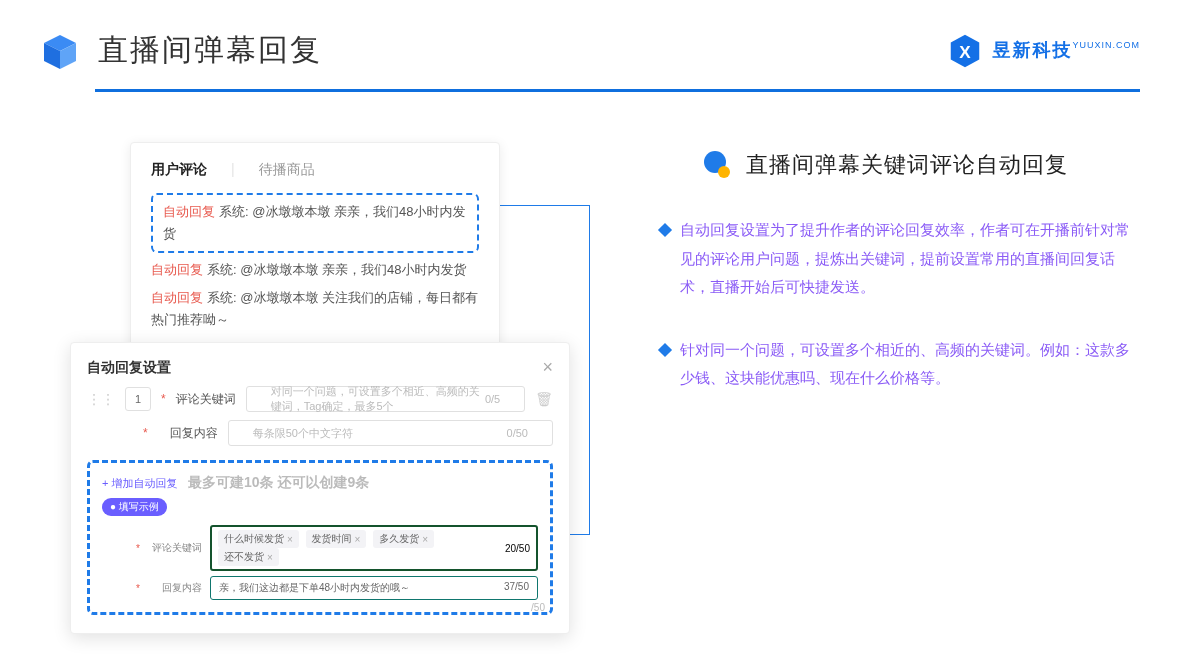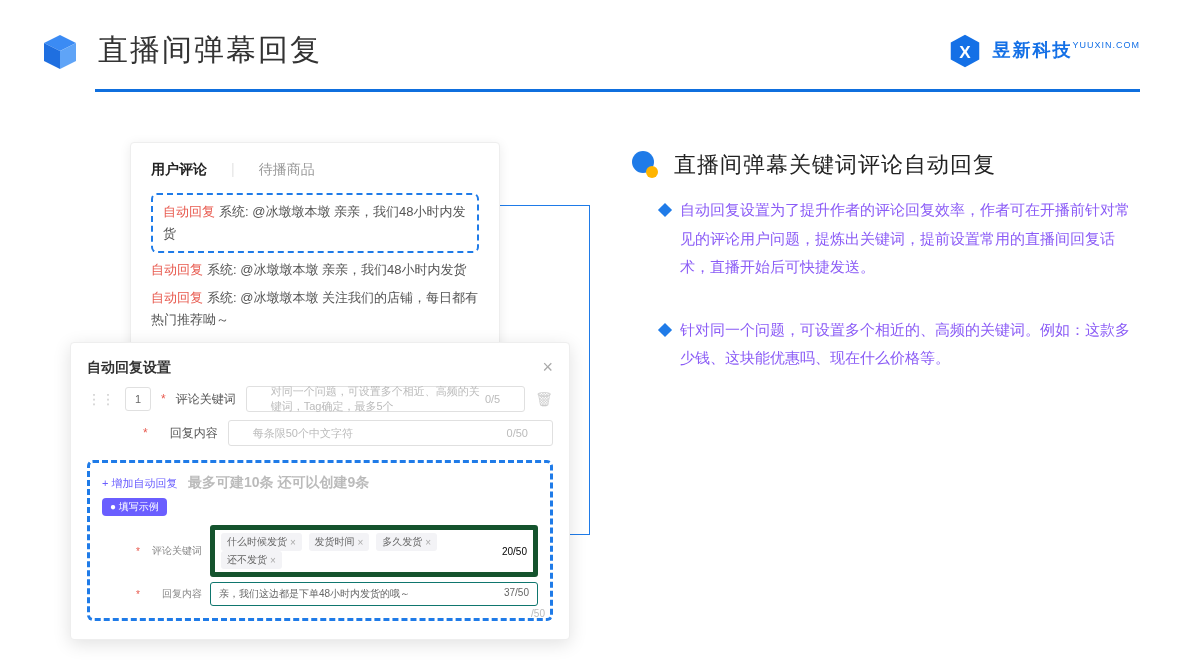--- a/index.html
+++ b/index.html
@@ -39,34 +39,34 @@
 .idx-box { width: 26px; height: 24px; border: 1px solid #e0e0e0; border-radius: 3px; display: flex; align-items: center; justify-content: center; color: #666; font-size: 11px; background: #fff; }
 .req { color: #e85a4f; }
 .flabel { color: #555; width: 60px; text-align: right; white-space: nowrap; }
 .finput { flex: 1; height: 26px; border: 1px solid #e0e0e0; border-radius: 3px; padding: 0 24px; display: flex; align-items: center; justify-content: space-between; color: #bbb; font-size: 11px; background: #fff; }
 .finput .cnt { color: #bbb; }
 .trash { color: #ccc; font-size: 14px; }
 
 .example-box { border: 3px dashed #1f7be8; border-radius: 6px; padding: 10px 12px 12px 12px; margin-top: 14px; position: relative; }
 .add-link { color: #6a5eff; font-size: 11px; }
 .hint { color: #bbb; font-size: 14px; margin-left: 6px; font-weight: bold; }
-.badge { display: inline-block; background: #6a5eff; color: #fff; font-size: 10px; padding: 2px 8px; border-radius: 4px; margin: 6px 0 4px 0; }
+.badge { display: inline-block; background: #6a5eff; color: #fff; font-size: 10px; padding: 2px 8px; border-radius: 9px; margin: 6px 0 4px 0; }
 .tag { display: inline-flex; align-items: center; background: #f3f3f6; color: #666; font-size: 10px; padding: 2px 6px; border-radius: 3px; margin-right: 4px; }
 .tag .x { margin-left: 3px; color: #aaa; }
-.tags-line { flex: 1; display: flex; align-items: center; justify-content: space-between; border: 5px solid #14532d; border-radius: 3px; padding: 3px 6px; min-height: 24px; background: #fff; }
+.tags-line { flex: 1; display: flex; align-items: center; justify-content: space-between; border: 2px solid #14532d; border-radius: 3px; padding: 3px 6px; min-height: 24px; background: #fff; }
 .ex-row { display: flex; align-items: center; gap: 8px; margin: 5px 0 0 34px; font-size: 10px; }
 .ex-label { color: #888; width: 54px; text-align: right; }
 .ex-content { flex: 1; border: 1px solid #0f766e; border-radius: 3px; padding: 4px 8px; color: #666; display: flex; justify-content: space-between; background: #fff; }
 .stray-count { position: absolute; right: 24px; bottom: 20px; font-size: 10px; color: #bbb; }
 
 .connector1 { position: absolute; top: 63px; left: 430px; width: 90px; height: 330px; border-right: 1.5px solid #1f7be8; border-top: 1.5px solid #1f7be8; border-bottom-right-radius: 0; }
 .connector1::before { content: ''; position: absolute; bottom: 0; right: 0; width: 70px; border-bottom: 1.5px solid #1f7be8; }
 
 .right-col { flex: 1; padding-top: 8px; }
-.sec-head { display: flex; align-items: center; gap: 14px; margin-bottom: 16px; }
+.sec-head { display: flex; align-items: center; gap: 14px; margin-bottom: 36px; justify-content: center; }
 .bubble-icon { width: 30px; height: 30px; }
 .sec-title { font-size: 22px; color: #222; letter-spacing: 1px; }
 .bullet-item { display: flex; gap: 10px; margin: 0 0 34px 30px; line-height: 1.9; font-size: 15px; color: #8b5cf6; }
 .diamond { width: 10px; height: 10px; background: #1f7be8; transform: rotate(45deg); margin-top: 9px; flex-shrink: 0; }
 </style>
 </head>
 <body>
 
 <div class="header">
   <div class="header-left">

